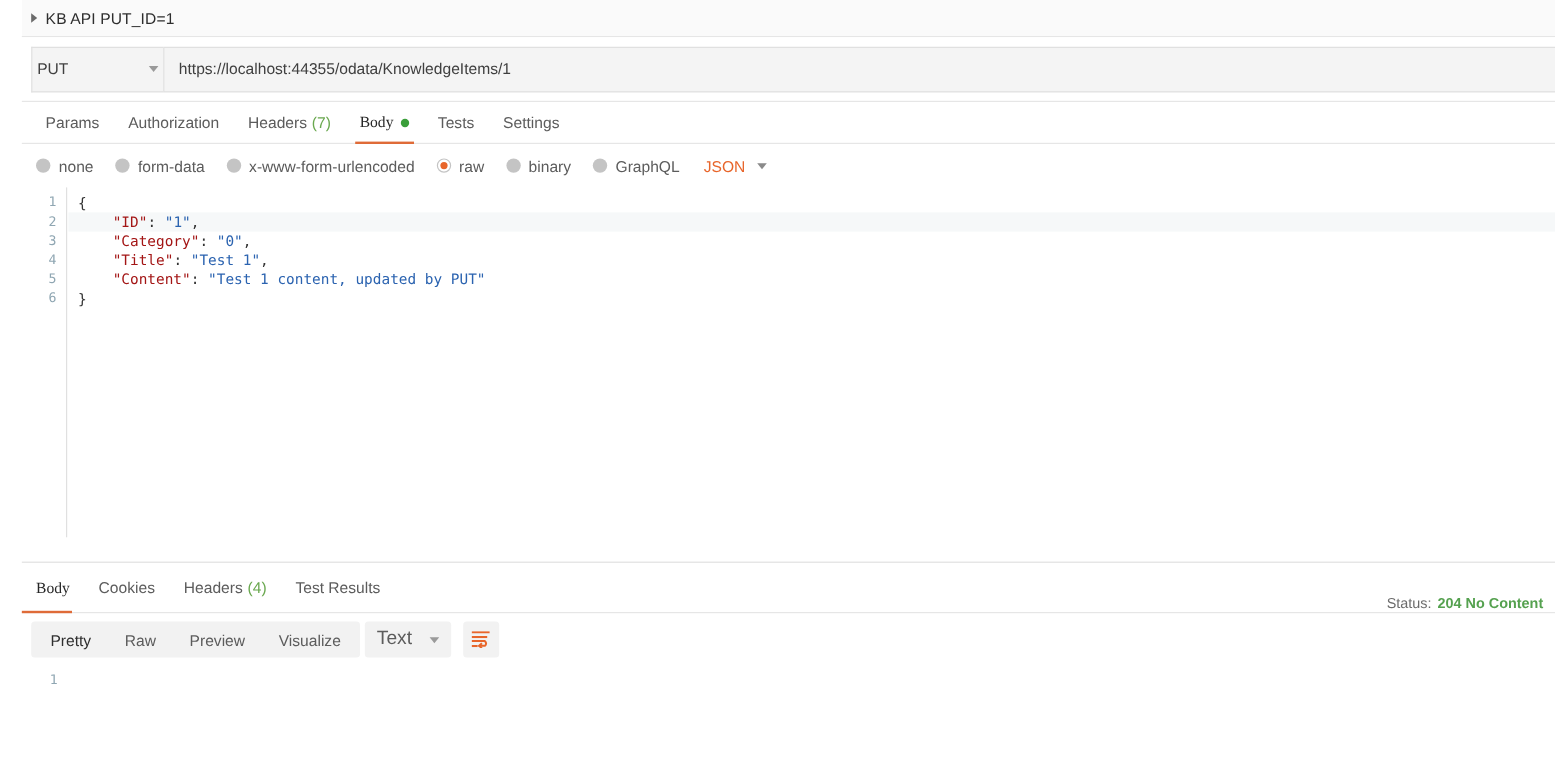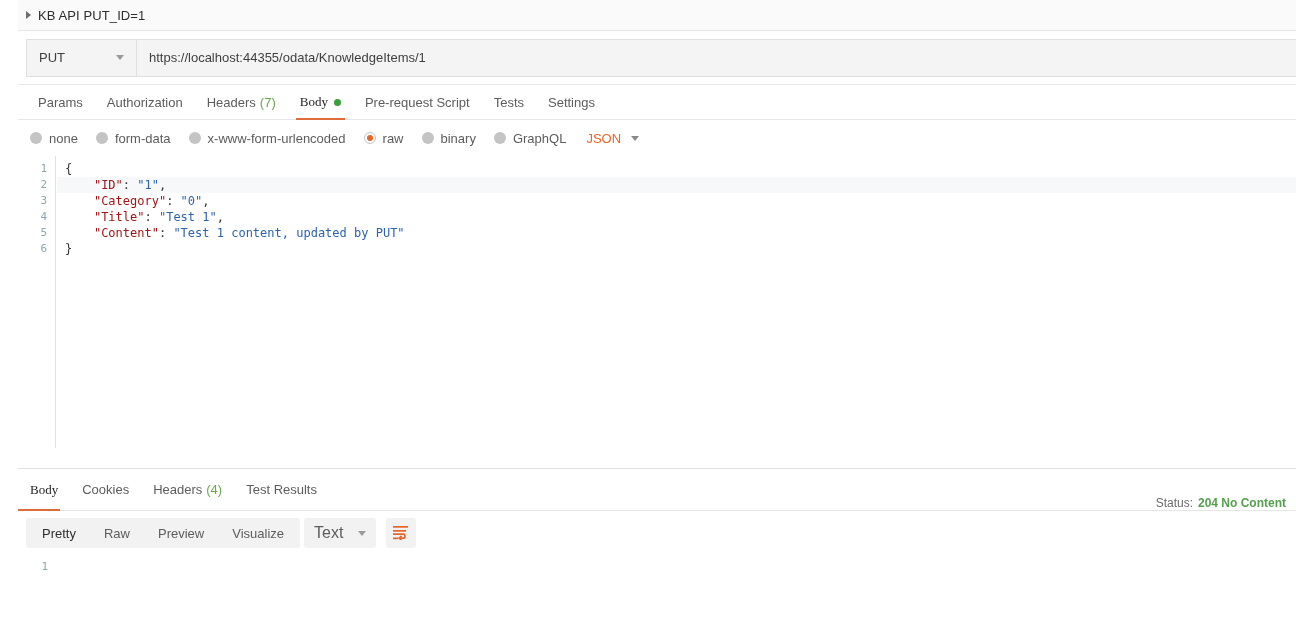--- a/index.html
+++ b/index.html
@@ -51,21 +51,21 @@
     border-bottom: 1px solid #e6e6e6;
   }
   .method {
     width: 110px;
     height: 38px;
     background: #f4f4f4;
     border: 1px solid #e0e0e0;
     border-right: none;
     display: flex;
     align-items: center;
-    padding: 0 12px;
+    padding: 0 4px;
     font-size: 13px;
     color: #3f3f3f;
     justify-content: space-between;
     cursor: pointer;
   }
   .chev {
     width: 0; height: 0;
     border-left: 4px solid transparent;
     border-right: 4px solid transparent;
     border-top: 5px solid #9a9a9a;
@@ -335,23 +335,20 @@
       </div>
       <div class="tab">
         <span>Headers</span>
         <span class="count">(7)</span>
       </div>
       <div class="tab active">
         <span>Body</span>
         <span class="greendot"></span>
       </div>
       <div class="tab">
-        <span>Pre-request Script</span>
-      </div>
-      <div class="tab">
         <span>Tests</span>
       </div>
       <div class="tab">
         <span>Settings</span>
       </div>
     </div>
 
   <div class="bodyopts" id="body-opts">
     <div class="opt">
         <span class="radio"></span>

